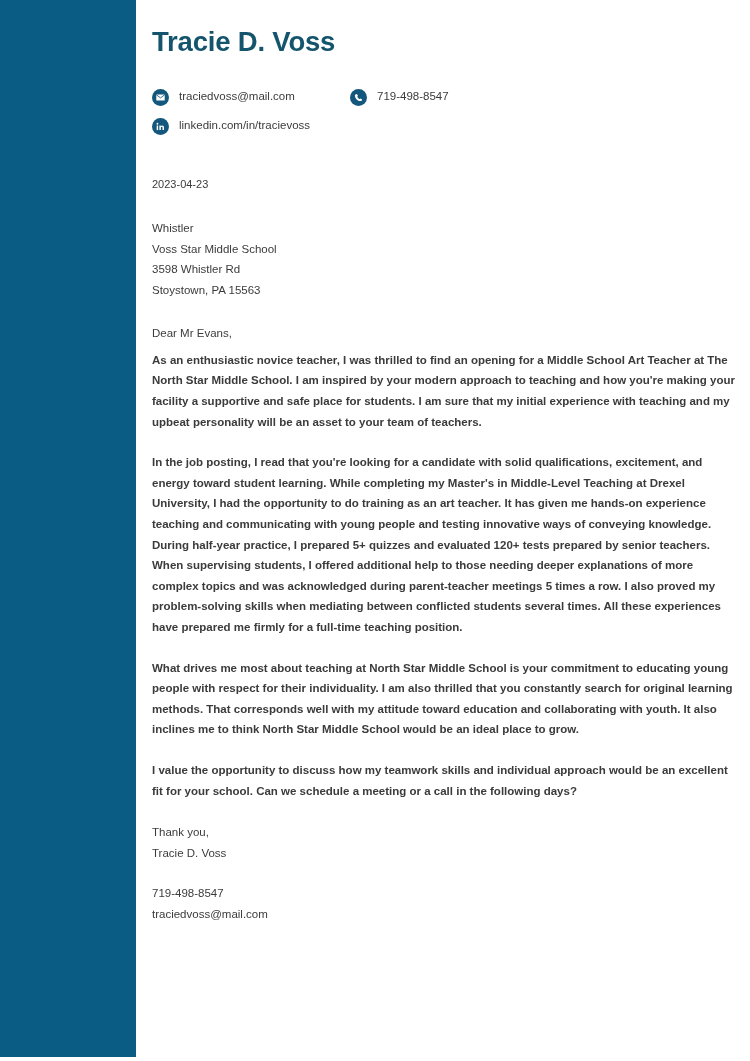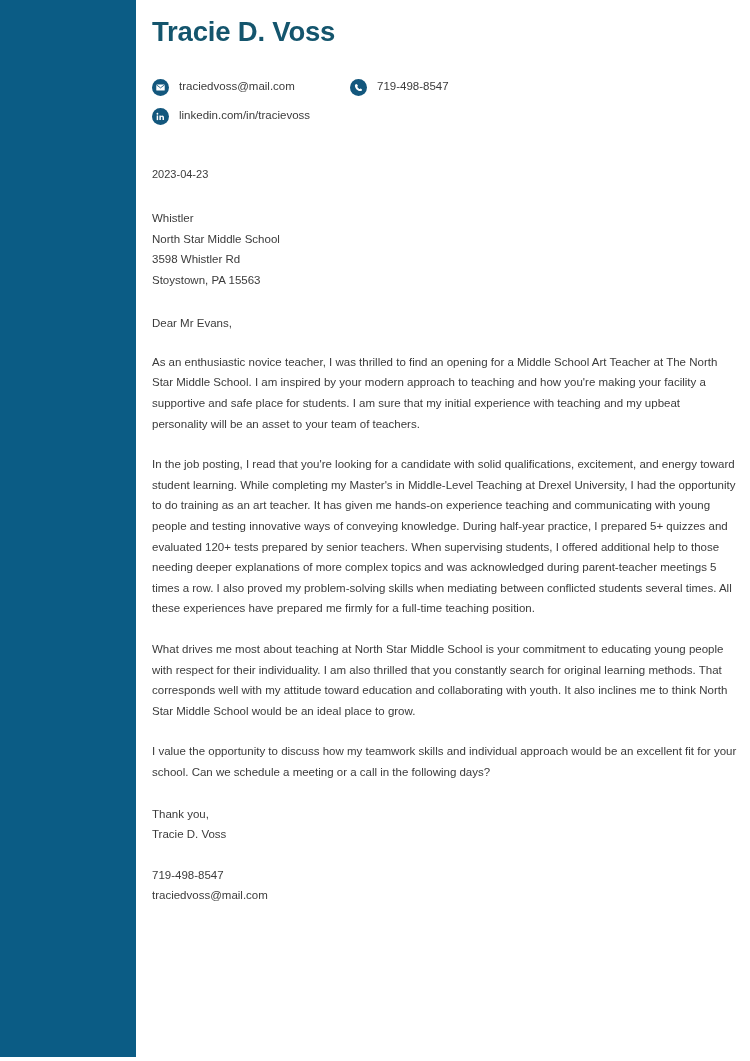--- a/index.html
+++ b/index.html
@@ -27,21 +27,21 @@
     width: 136px;
     height: 1057px;
     background: #0b5c85;
   }
   .content {
     position: absolute;
     left: 152px;
     top: 0;
     width: 586px;
     height: 1061px;
-    padding-top: 10px;
+    padding-top: 20px;
   }
   .name {
     font-size: 27.5px;
     font-weight: bold;
     color: #14556d;
     letter-spacing: -0.2px;
     margin: 0;
     padding-top: 5px;
     line-height: 1.2;
   }
@@ -96,21 +96,22 @@
     color: #3b3b3b;
     line-height: 20.6px;
   }
   .salutation {
     margin-top: 28px;
     font-size: 11.5px;
     color: #3b3b3b;
     line-height: 1;
   }
   .paragraphs {
-    margin-top: 22px;
+    margin-top: 10px;
+    font-weight: bold;
   }
   .paragraph {
     font-size: 11.5px;
     color: #3b3b3b;
     line-height: 20.6px;
     text-align: left;
     margin: 0 0 20px 0;
   }
   .closing {
     margin-top: 21px;
@@ -179,21 +180,21 @@
       </div>
 
     </div>
 
     <div class="letter-body">
 
       <div class="date">2023-04-23</div>
 
       <div class="recipient">
         <div class="recipient-line">Whistler</div>
-        <div class="recipient-line">North Star Middle School</div>
+        <div class="recipient-line">Voss Star Middle School</div>
         <div class="recipient-line">3598 Whistler Rd</div>
         <div class="recipient-line">Stoystown, PA 15563</div>
       </div>
 
       <div class="salutation">Dear Mr Evans,</div>
 
       <div class="paragraphs">
         <p class="paragraph">As an enthusiastic novice teacher, I was thrilled to find an opening for a Middle School Art Teacher at The North Star Middle School. I am inspired by your modern approach to teaching and how you're making your facility a supportive and safe place for students. I am sure that my initial experience with teaching and my upbeat personality will be an asset to your team of teachers.</p>
         <p class="paragraph">In the job posting, I read that you're looking for a candidate with solid qualifications, excitement, and energy toward student learning. While completing my Master's in Middle-Level Teaching at Drexel University, I had the opportunity to do training as an art teacher. It has given me hands-on experience teaching and communicating with young people and testing innovative ways of conveying knowledge. During half-year practice, I prepared 5+ quizzes and evaluated 120+ tests prepared by senior teachers. When supervising students, I offered additional help to those needing deeper explanations of more complex topics and was acknowledged during parent-teacher meetings 5 times a row. I also proved my problem-solving skills when mediating between conflicted students several times. All these experiences have prepared me firmly for a full-time teaching position.</p>
         <p class="paragraph">What drives me most about teaching at North Star Middle School is your commitment to educating young people with respect for their individuality. I am also thrilled that you constantly search for original learning methods. That corresponds well with my attitude toward education and collaborating with youth. It also inclines me to think North Star Middle School would be an ideal place to grow.</p>

